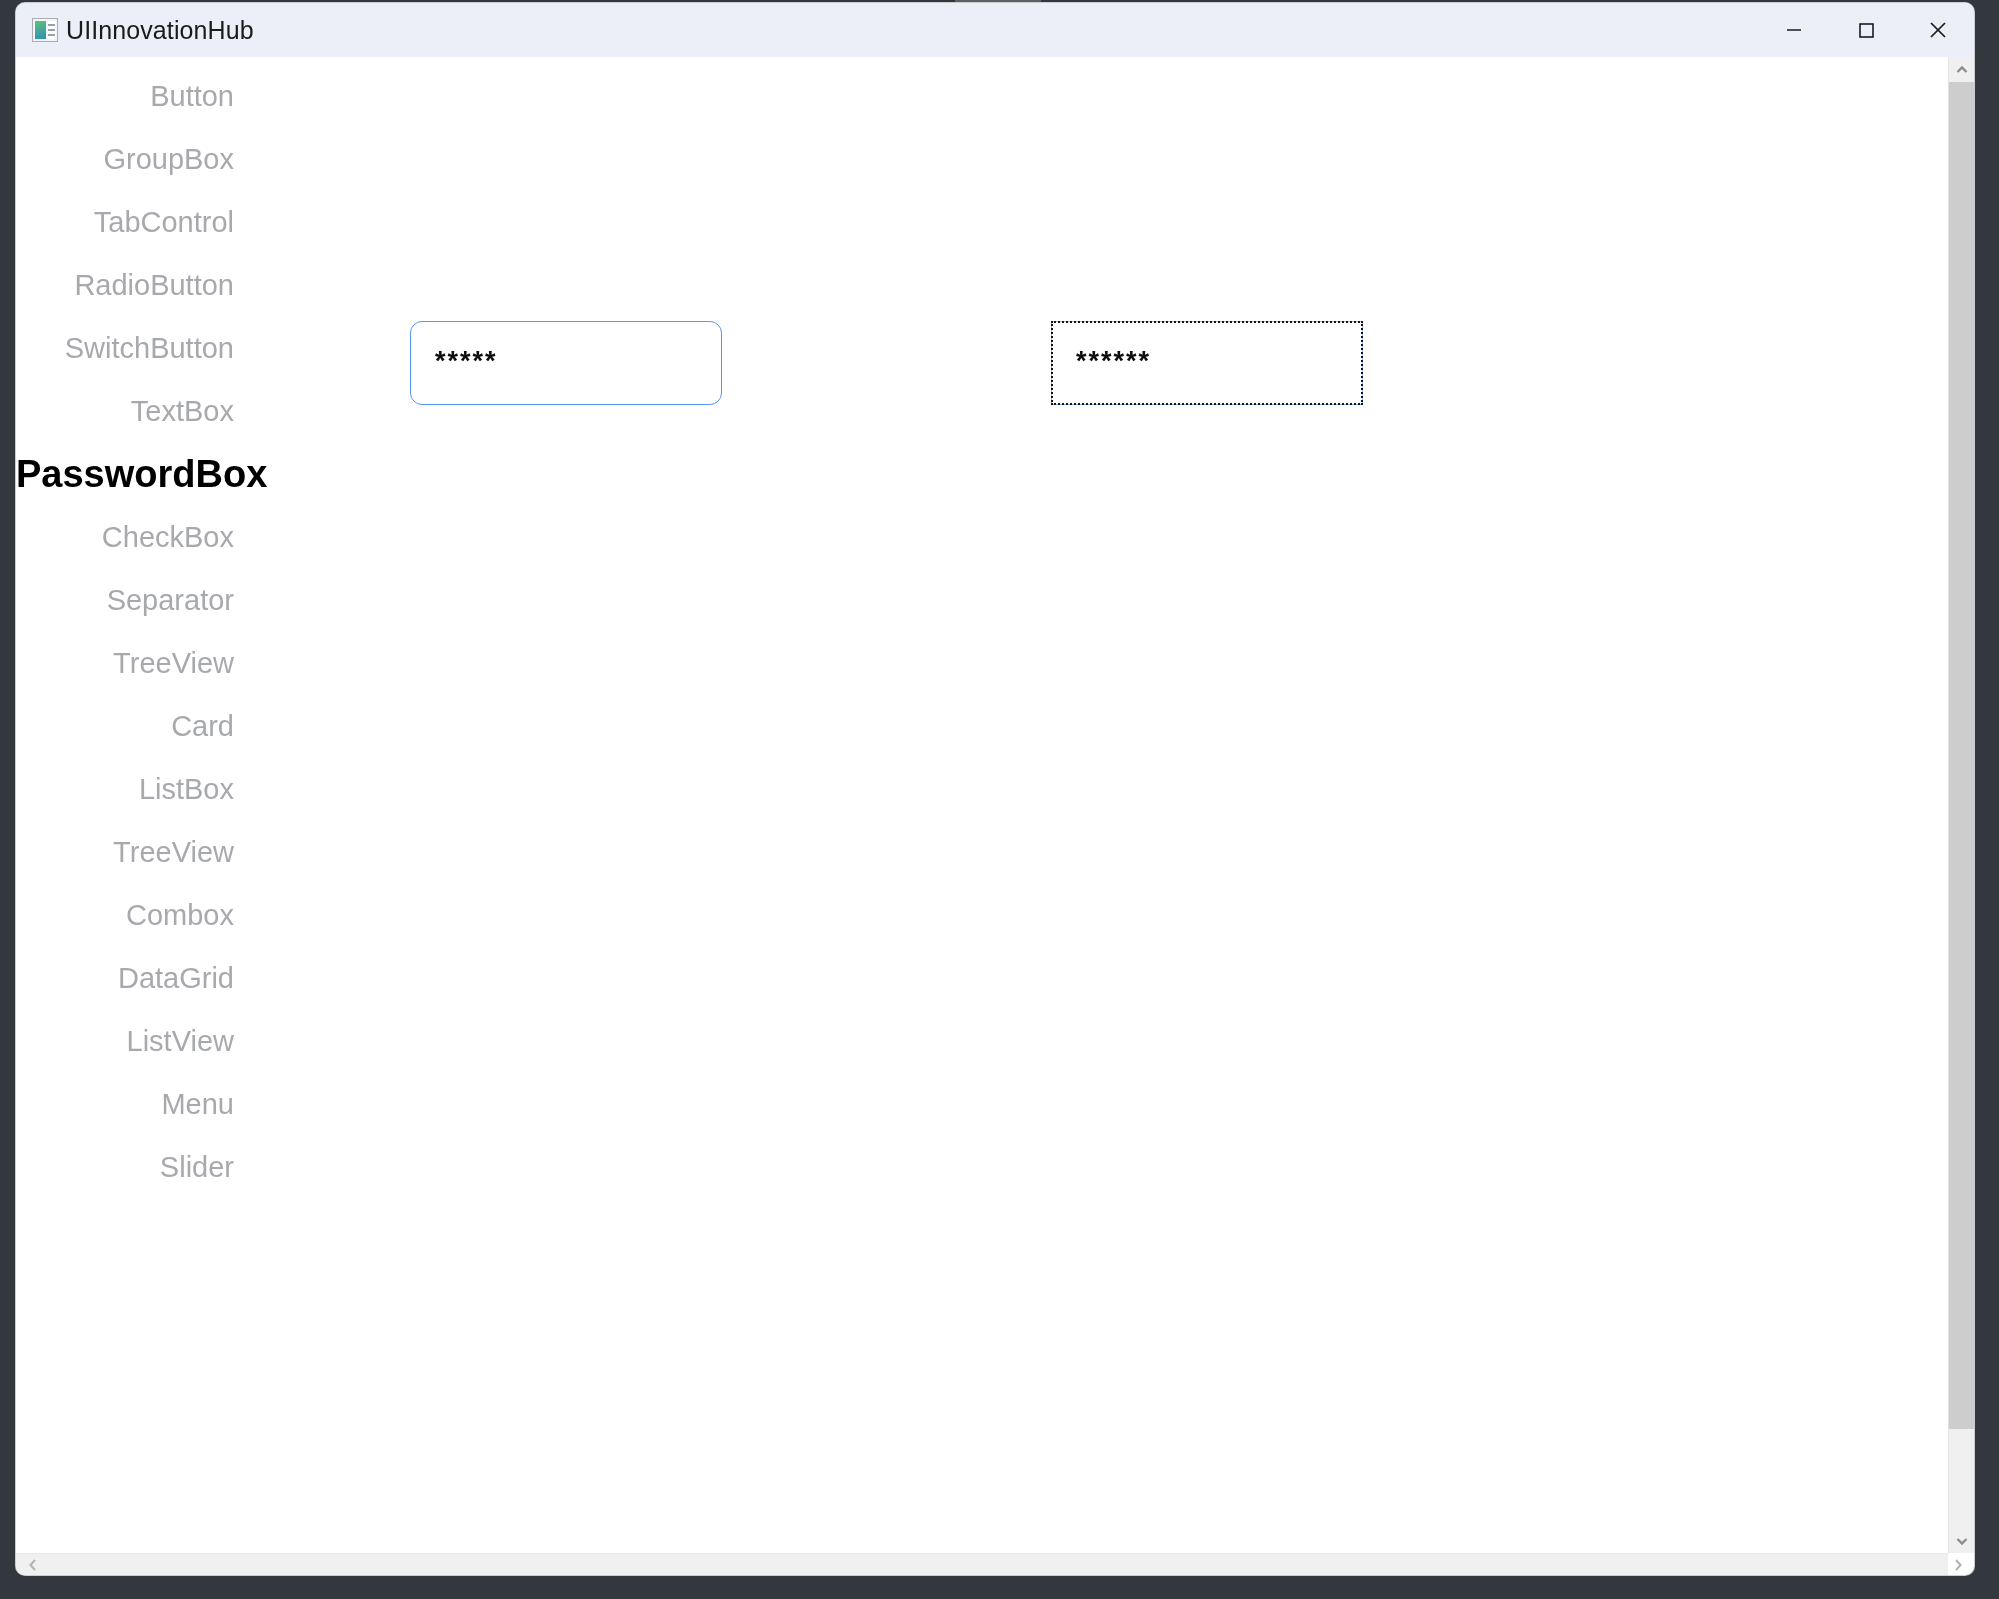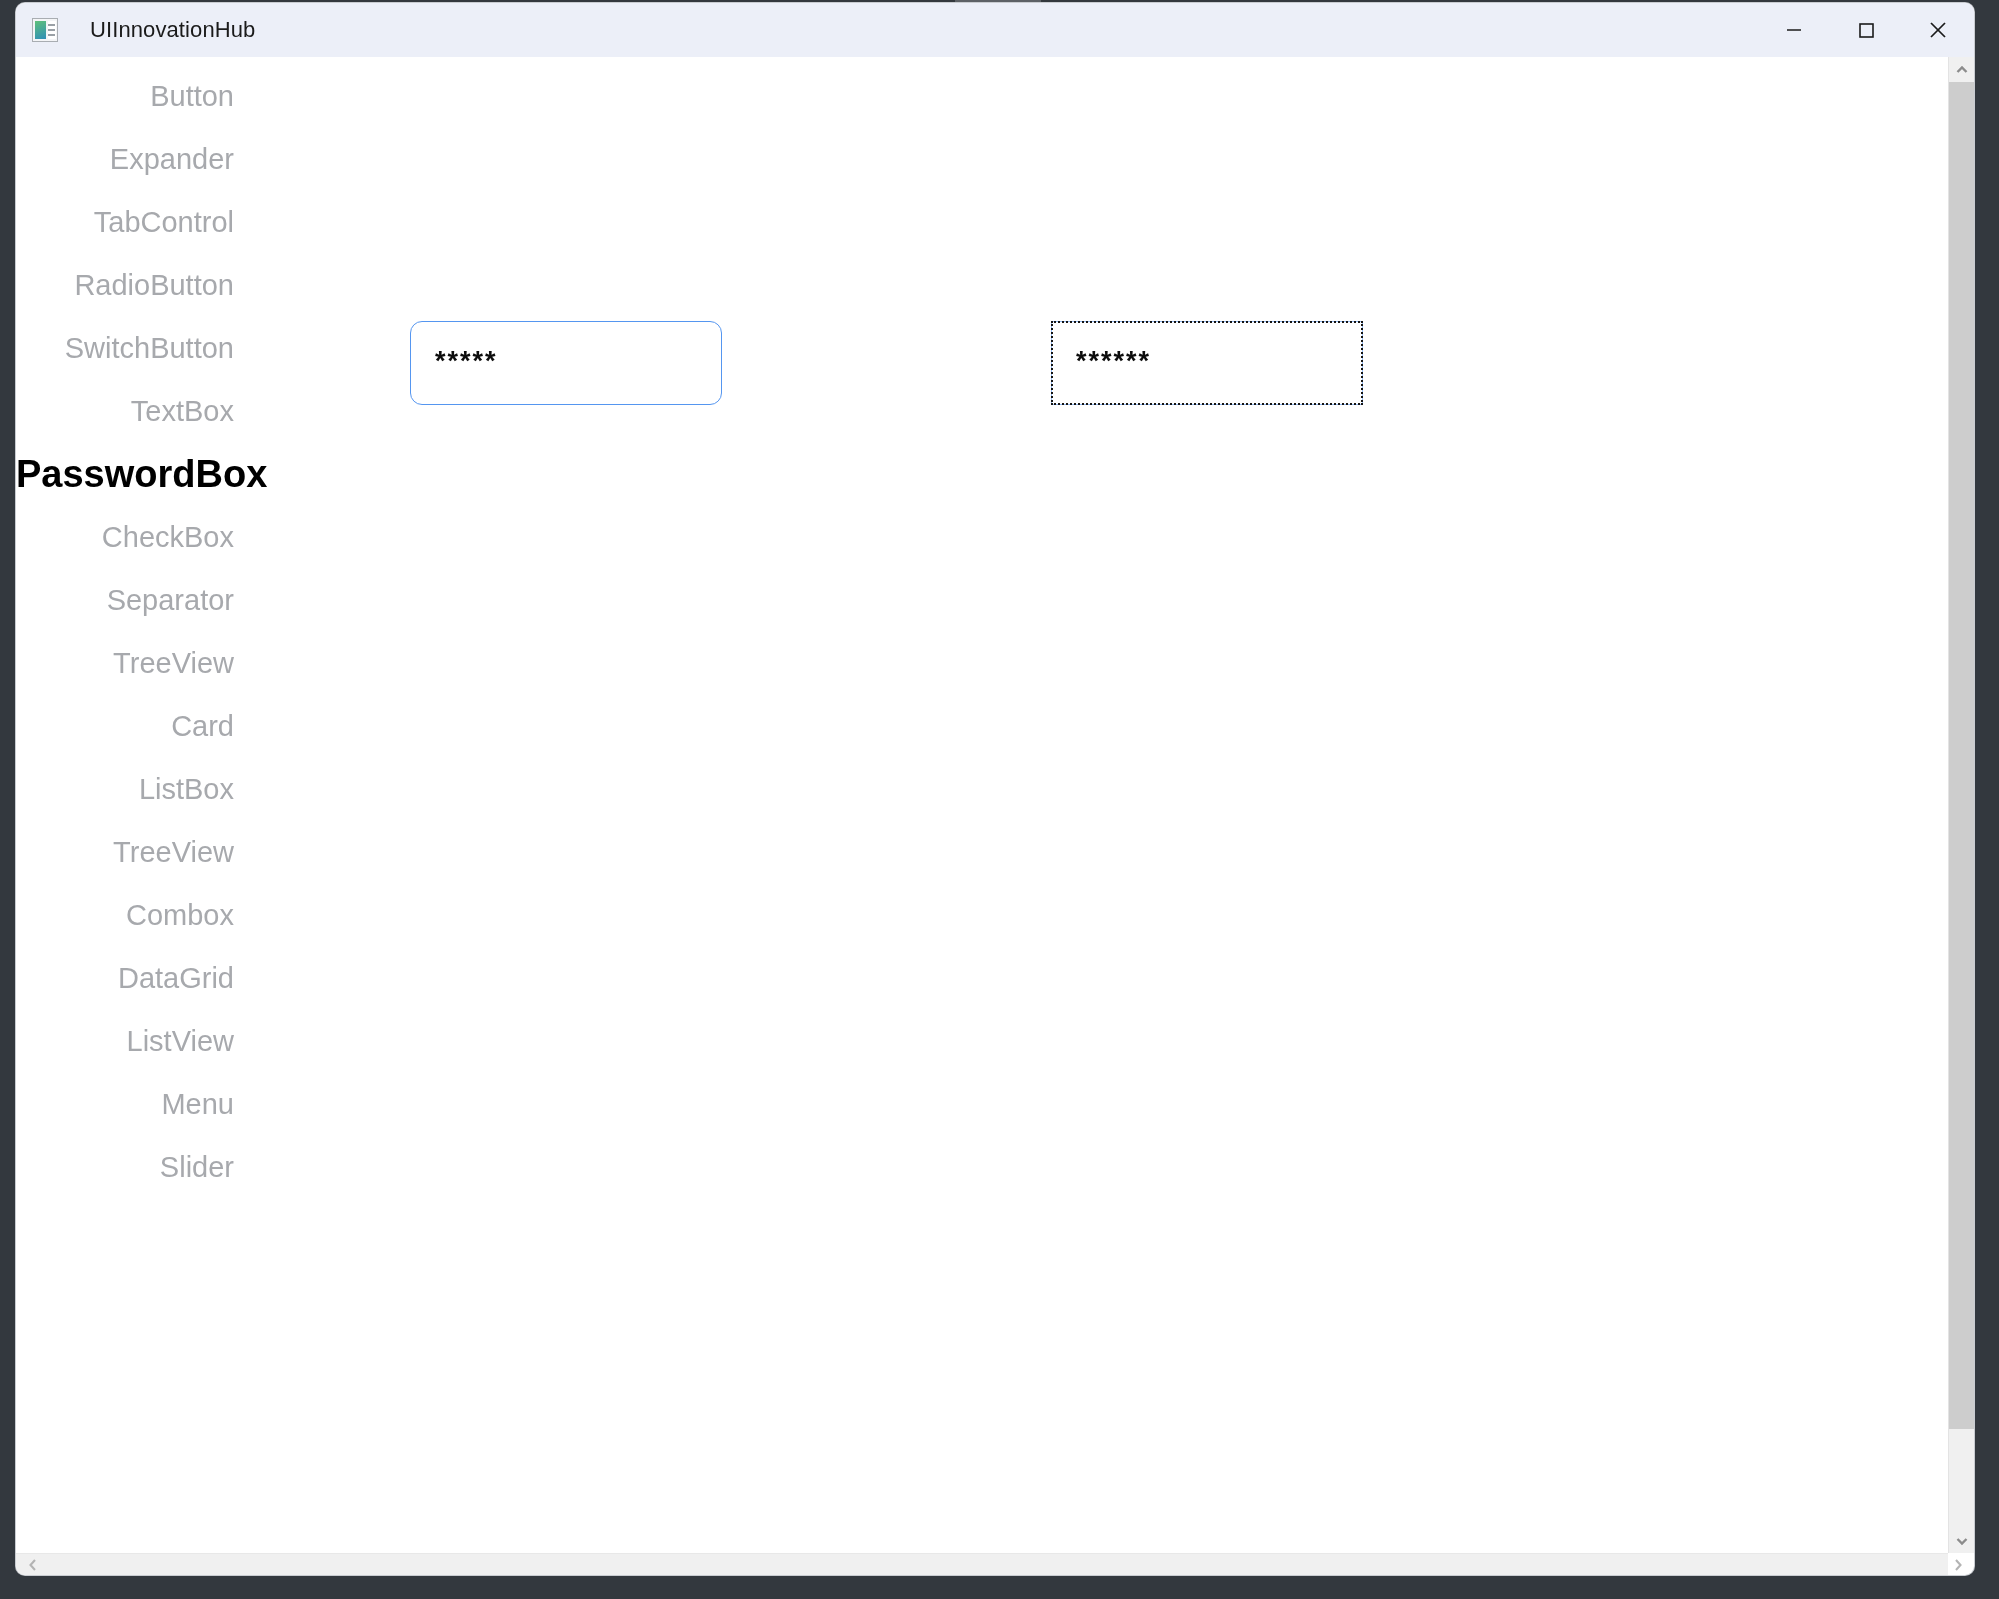--- a/index.html
+++ b/index.html
@@ -96,22 +96,22 @@
     content: "";
     position: absolute;
     left: 0; right: 1px;
     height: 2px;
     background: #9aa0a6;
   }
   #app-icon .glyph-right::before { top: 3px; }
   #app-icon .glyph-right::after  { top: 8px; box-shadow: 0 5px 0 #9aa0a6; }
 
   #app-title {
-    margin-left: 32px;
-    font-size: 22px;
+    margin-left: 8px;
+    font-size: 25px;
     color: #1b1b1b;
     letter-spacing: .1px;
     white-space: nowrap;
   }
 
   #window-controls {
     margin-left: auto;
     display: flex;
     height: 54px;
   }
@@ -299,21 +299,21 @@
             <line x1="21" y1="7" x2="7" y2="21" stroke="#1b1b1b" stroke-width="1.7"></line>
           </svg>
         </div>
       </div>
     </div>
 
     <div id="client">
 
       <div id="nav-list">
         <div class="nav-item">Button</div>
-        <div class="nav-item">Expander</div>
+        <div class="nav-item">GroupBox</div>
         <div class="nav-item">TabControl</div>
         <div class="nav-item">RadioButton</div>
         <div class="nav-item">SwitchButton</div>
         <div class="nav-item">TextBox</div>
         <div class="nav-item selected">PasswordBox</div>
         <div class="nav-item">CheckBox</div>
         <div class="nav-item">Separator</div>
         <div class="nav-item">TreeView</div>
         <div class="nav-item">Card</div>
         <div class="nav-item">ListBox</div>

